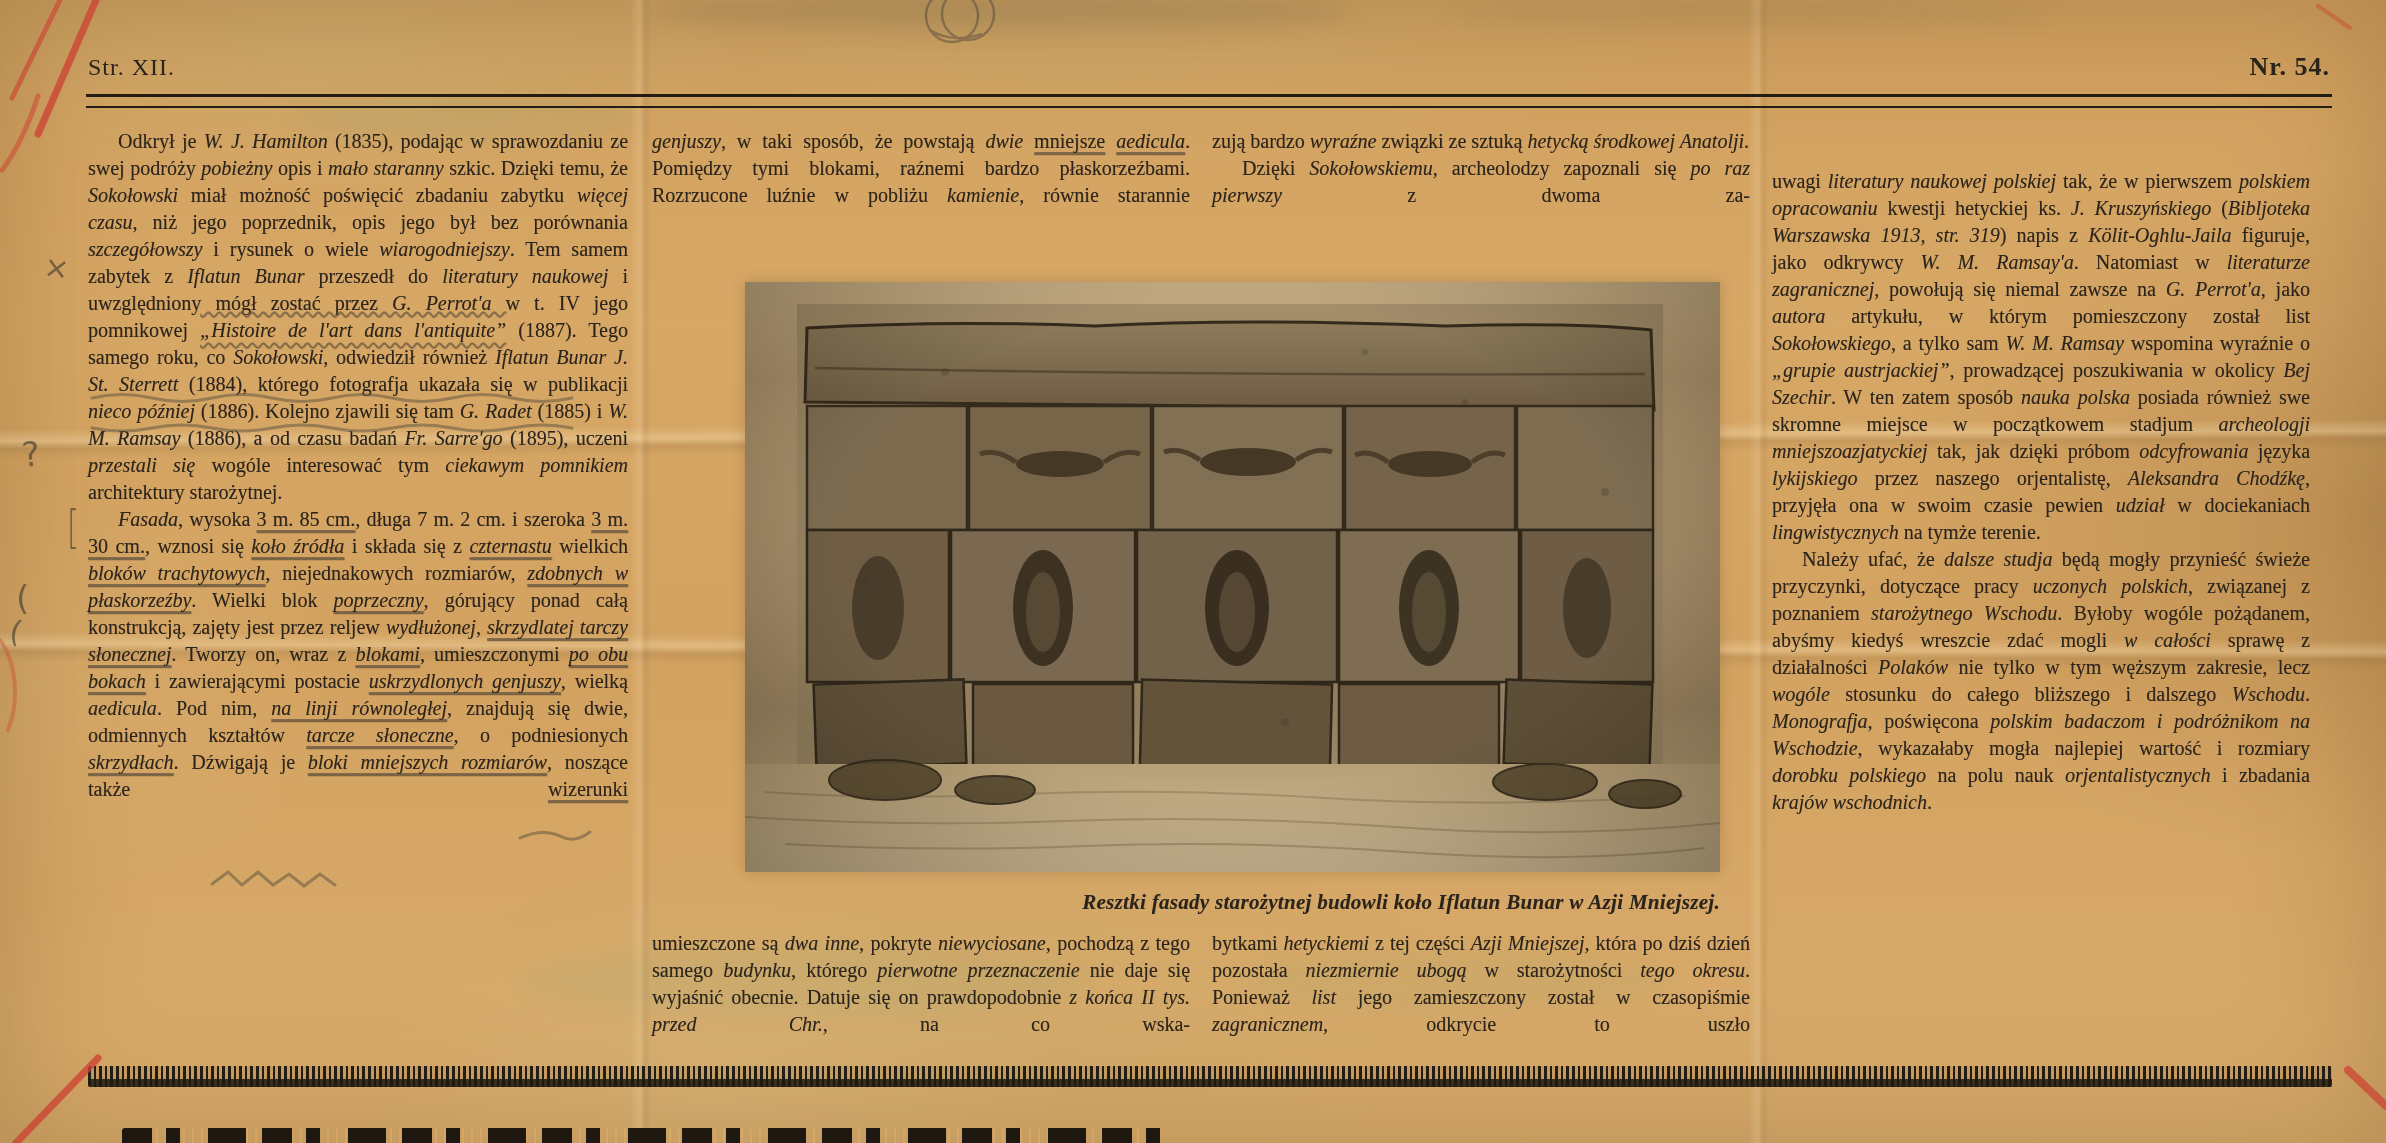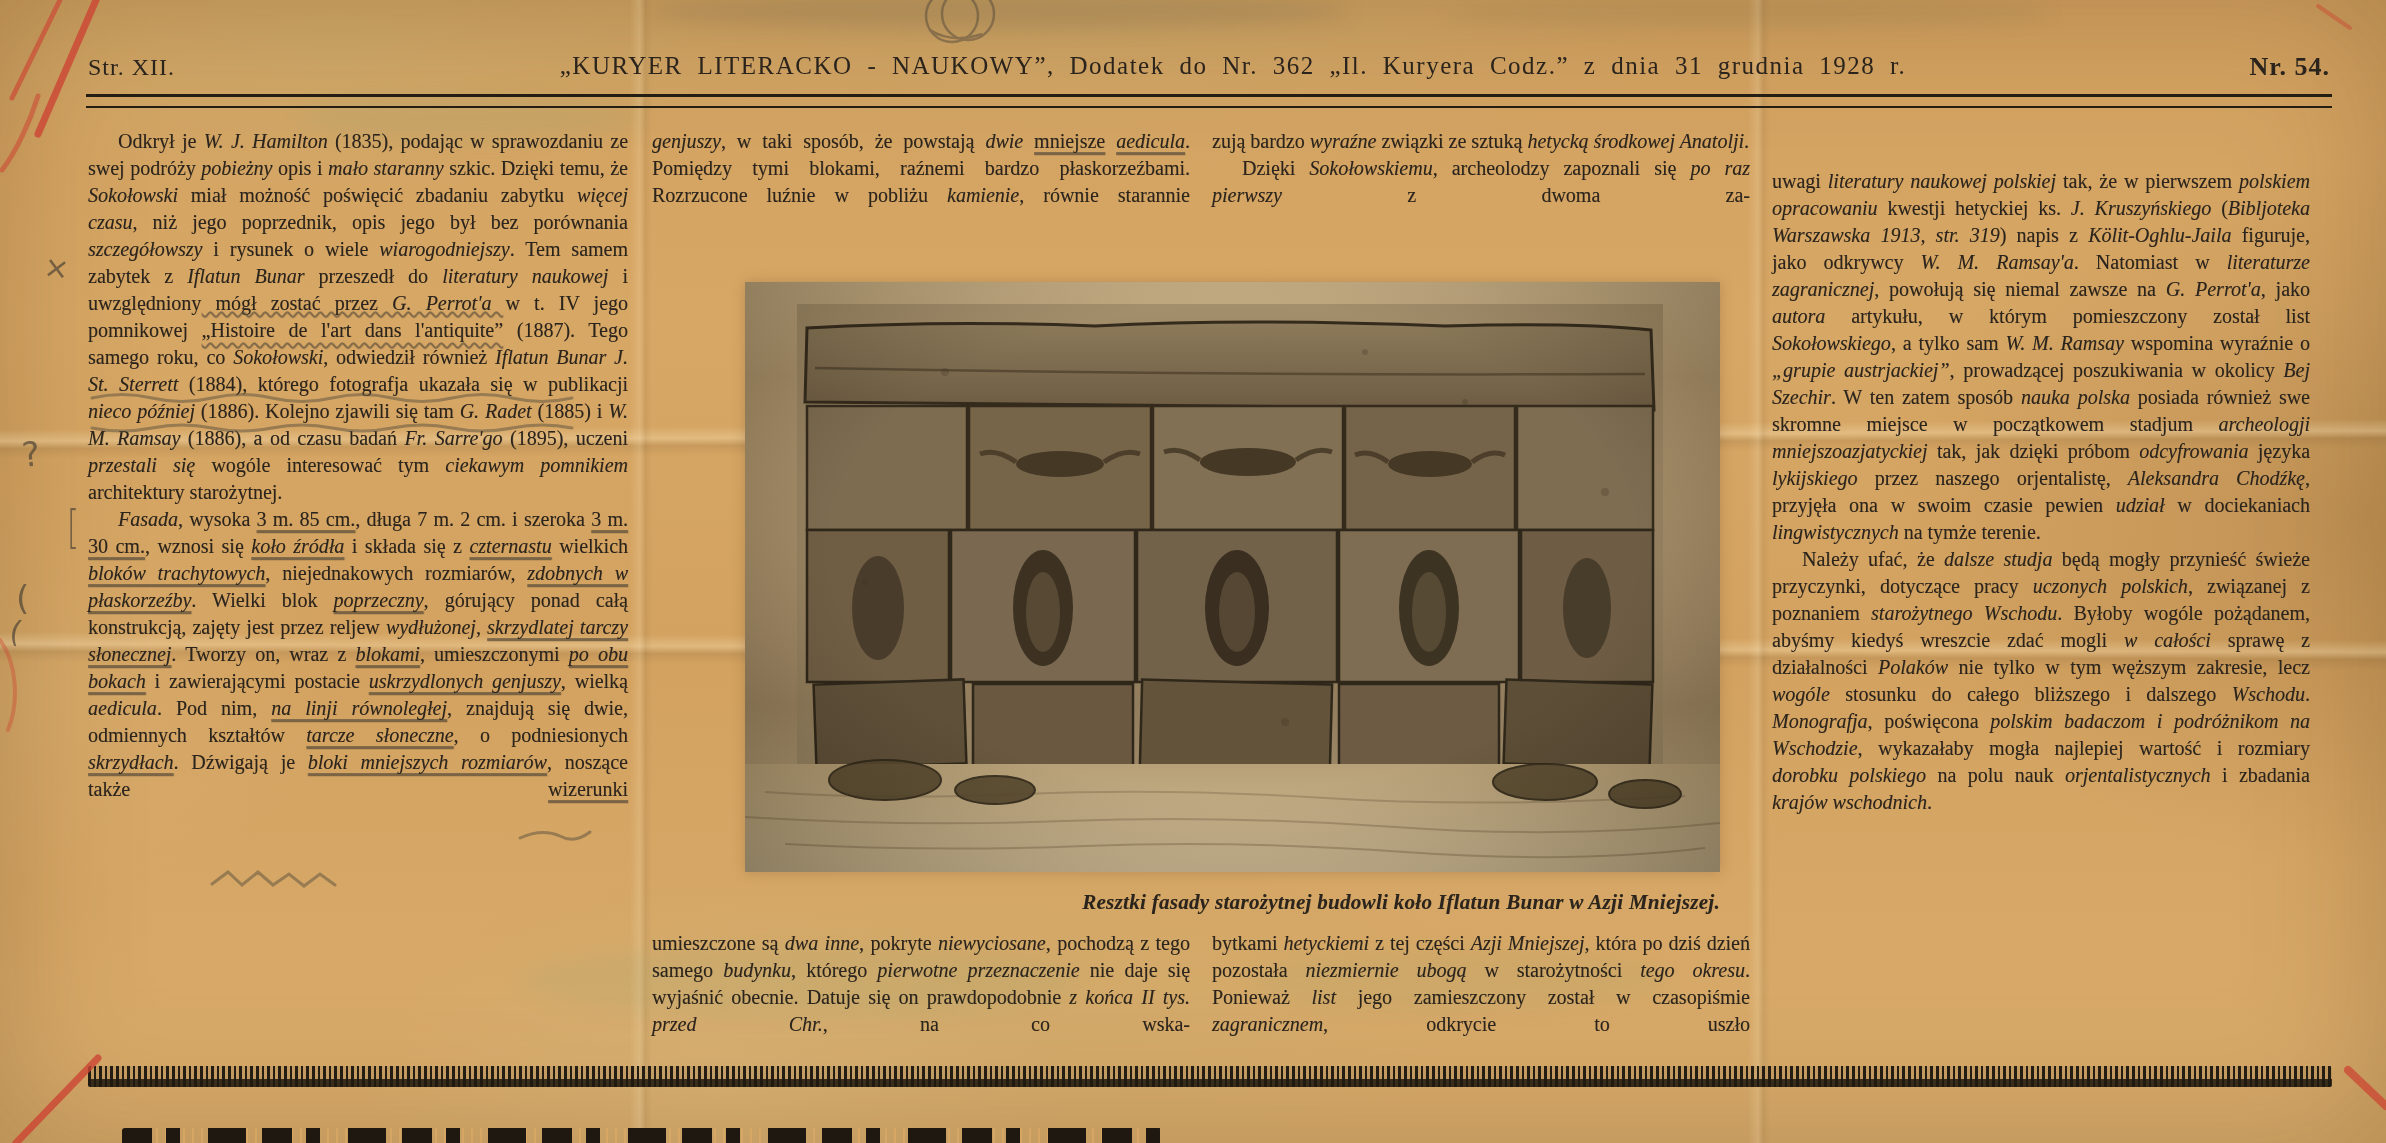--- a/index.html
+++ b/index.html
@@ -35,21 +35,21 @@
   .col{position:absolute;font-size:20px;line-height:27px;}
   .col p{margin:0;text-align:justify;text-indent:30px;
     text-shadow:.4px .4px 0 rgba(43,36,28,.30);}
   .col p.ni{text-indent:0;}
   .col p.jl{text-align-last:justify;}
   .i{font-style:italic;}
   .u{text-decoration:underline;text-decoration-color:rgba(96,84,64,.60);
      text-decoration-thickness:2.5px;text-underline-offset:4px;}
   .iu{font-style:italic;text-decoration:underline;text-decoration-color:rgba(96,84,64,.60);
      text-decoration-thickness:2.5px;text-underline-offset:4px;}
-  .hl{text-decoration:underline overline;text-decoration-style:wavy;
+  .hl{font-style:italic;text-decoration:underline overline;text-decoration-style:wavy;
      text-decoration-color:rgba(96,84,64,.55);text-decoration-thickness:2px;text-underline-offset:5px;}
   #col1{left:88px;top:128px;width:540px;}
   #col2t{left:652px;top:128px;width:538px;}
   #col3t{left:1212px;top:128px;width:538px;}
   #col2b{left:652px;top:930px;width:538px;}
   #col3b{left:1212px;top:930px;width:538px;}
   #col4{left:1772px;top:140px;width:538px;margin-top:28px;}
 
   
   #photo{position:absolute;left:745px;top:282px;width:975px;height:590px;
@@ -92,21 +92,20 @@
   <div class="crease-v" style="left:630px;"></div>
   <div class="crease-v" style="left:1748px;"></div>
   <div class="smudge" style="left:300px;top:96px;width:340px;height:44px;background:rgba(150,162,110,.16);"></div>
   <div class="smudge" style="left:520px;top:946px;width:560px;height:70px;background:rgba(150,162,110,.14);"></div>
   <div class="smudge" style="left:1250px;top:950px;width:420px;height:60px;background:rgba(150,162,110,.12);"></div>
   <div class="smudge" style="left:650px;top:-6px;width:700px;height:36px;background:rgba(105,96,70,.18);"></div>
   <div class="smudge" style="left:1450px;top:0px;width:600px;height:26px;background:rgba(120,112,80,.14);"></div>
 
   <div class="hdr">
     <div class="pg">Str. XII.</div>
-    <div class="ttl">„KURYER LITERACKO - NAUKOWY”, Dodatek do Nr. 362 „Il. Kuryera Codz.” z dnia 31 grudnia 1928 r.</div>
     <div class="nr">Nr. 54.</div>
   </div>
   <div class="dblrule"></div>
 
   <div id="col1" class="col">
       <p><span>Odkrył je </span><span class="i">W. J. Hamilton</span><span> (1835), podając w sprawozdaniu ze swej podróży </span><span class="i">pobieżny</span><span> opis i </span><span class="i">mało staranny</span><span> szkic. Dzięki temu, że </span><span class="i">Sokołowski</span><span> miał możność poświęcić zbadaniu zabytku </span><span class="i">więcej czasu</span><span>, niż jego poprzednik, opis jego był bez porównania </span><span class="i">szczegółowszy</span><span> i rysunek o wiele </span><span class="i">wiarogodniejszy</span><span>. Tem samem zabytek z </span><span class="i">Iflatun Bunar</span><span> przeszedł do </span><span class="i">literatury naukowej</span><span> i uwzględniony mógł zostać przez </span><span class="i">G. Perrot'a</span><span> w t. IV jego pomnikowej </span><span class="hl">„Histoire de l'art dans l'antiquite”</span><span> (1887). Tego samego roku, co </span><span class="i">Sokołowski</span><span>, odwiedził również </span><span class="i">Iflatun Bunar</span><span> </span><span class="i">J. St. Sterrett</span><span> (1884), którego fotografja ukazała się w publikacji </span><span class="i">nieco później</span><span> (1886). Kolejno zjawili się tam </span><span class="i">G. Radet</span><span> (1885) i </span><span class="i">W. M. Ramsay</span><span> (1886), a od czasu badań </span><span class="i">Fr. Sarre'go</span><span> (1895), uczeni </span><span class="i">przestali się</span><span> wogóle interesować tym </span><span class="i">ciekawym pomnikiem</span><span> architektury starożytnej.</span></p>
       <p class="jl"><span class="i">Fasada</span><span>, wysoka </span><span class="u">3 m. 85 cm.</span><span>, długa 7 m. 2 cm. i szeroka </span><span class="u">3 m. 30 cm.</span><span>, wznosi się </span><span class="iu">koło źródła</span><span> i składa się z </span><span class="iu">czternastu</span><span> wielkich </span><span class="iu">bloków trachytowych</span><span>, niejednakowych rozmiarów, </span><span class="iu">zdobnych w płaskorzeźby</span><span>. Wielki blok </span><span class="iu">poprzeczny</span><span>, górujący ponad całą konstrukcją, zajęty jest przez reljew </span><span class="i">wydłużonej, </span><span class="iu">skrzydlatej tarczy słonecznej</span><span>. Tworzy on, wraz z </span><span class="iu">blokami</span><span>, umieszczonymi </span><span class="iu">po obu bokach</span><span> i zawierającymi postacie </span><span class="iu">uskrzydlonych genjuszy</span><span>, wielką </span><span class="i">aedicula</span><span>. Pod nim, </span><span class="iu">na linji równoległej</span><span>, znajdują się dwie, odmiennych kształtów </span><span class="iu">tarcze słoneczne</span><span>, o podniesionych </span><span class="iu">skrzydłach</span><span>. Dźwigają je </span><span class="iu">bloki mniejszych rozmiarów</span><span>, noszące także </span><span class="u">wizerunki</span></p>
     </div>
   <div id="col3t" class="col">
       <p class="ni"><span>zują bardzo </span><span class="i">wyraźne</span><span> związki ze sztuką </span><span class="i">hetycką środkowej Anatolji</span><span>.</span></p>

